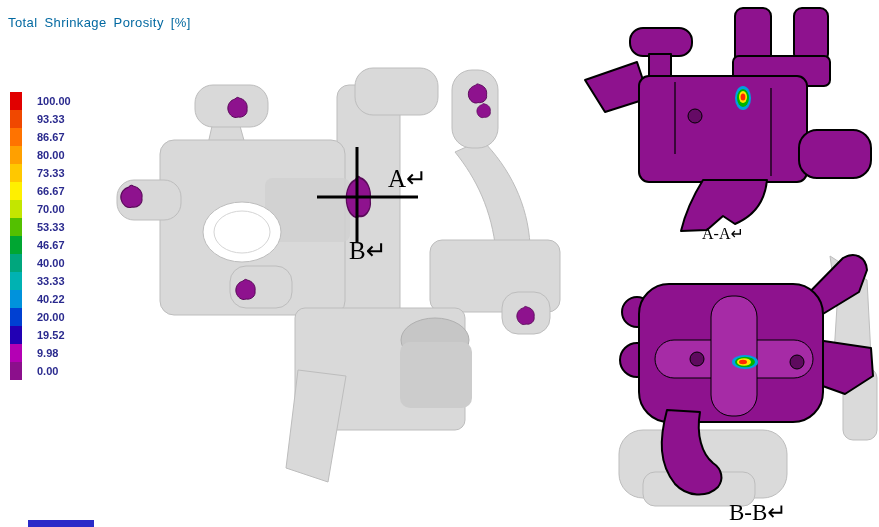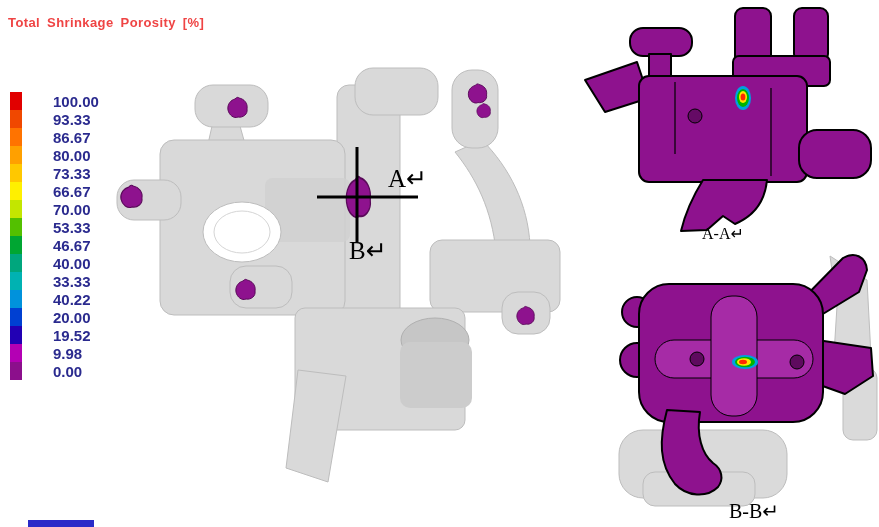--- a/index.html
+++ b/index.html
@@ -4,39 +4,39 @@
 <style>
   html,body { margin:0; padding:0; }
   body {
     width:879px; height:527px;
     background:#ffffff;
     font-family:"Liberation Sans", sans-serif;
     position:relative; overflow:hidden;
   }
   .title {
     position:absolute; left:8px; top:15px;
-    font-size:13px; font-weight:bold; color:#ef4444;
+    font-size:13px; font-weight:normal; color:#0369a1;
     letter-spacing:.4px; word-spacing:3px;
   }
   .legend { position:absolute; left:10px; top:92px; }
   .legend-row { display:flex; align-items:center; height:18px; }
   .chip { width:12px; height:18px; display:inline-block; flex:0 0 12px; }
   .chip-label {
-    margin-left:31px; font-size:15px; font-weight:bold;
+    margin-left:15px; font-size:11px; font-weight:bold;
     color:#2a2a8e; white-space:nowrap;
   }
   .abs { position:absolute; }
   .marker-label {
     position:absolute; font-family:"Liberation Serif", serif;
     color:#000; line-height:1;
   }
   #a-marker  { left:388px; top:166px; font-size:25px; }
   #b-marker  { left:349px; top:238px; font-size:25px; }
   #aa-label  { left:702px; top:226px; font-size:16px; }
-  #bb-label  { left:729px; top:501px; font-size:20px;text-align:center; }
+  #bb-label  { left:729px; top:501px; font-size:23px;text-align:center; }
   #main-view    { left:100px; top:40px;  }
   #section-aa   { left:575px; top:4px;   }
   #section-bb   { left:605px; top:248px; }
   .blue-strip {
     position:absolute; left:28px; top:520px; width:66px; height:7px;
   }
 </style>
 </head>
 <body>
 

